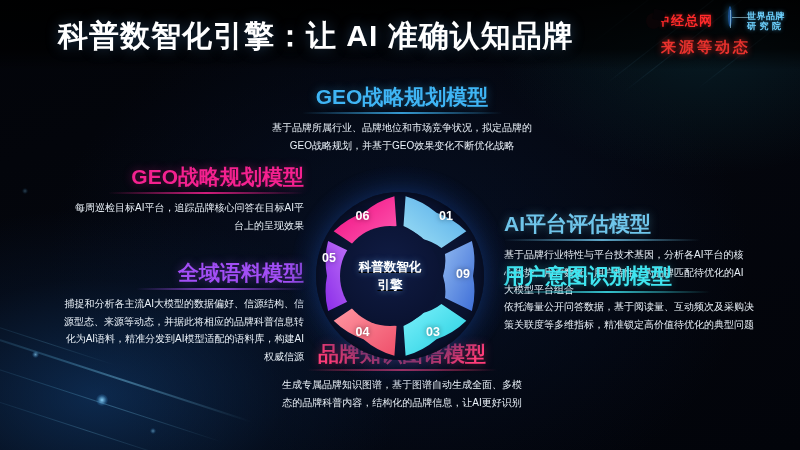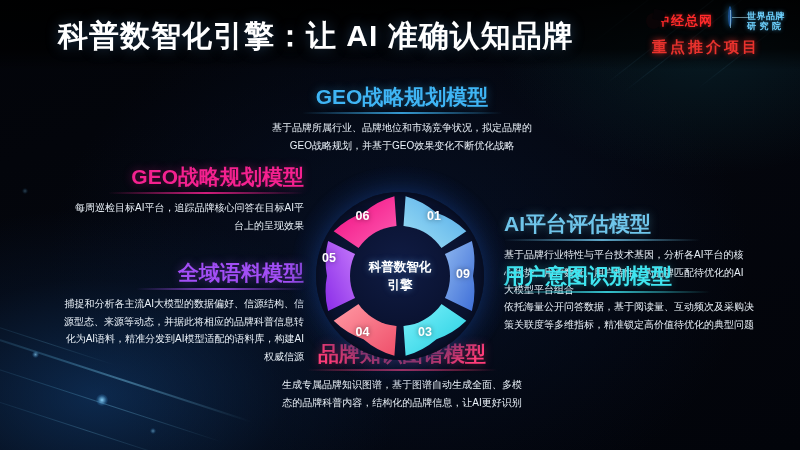--- a/index.html
+++ b/index.html
@@ -85,23 +85,23 @@
   .b-r2 .rule{width:206px;}
 
   
   .wheel{position:absolute;left:316px;top:192px;width:168px;height:168px;}
   .wheel-glow{position:absolute;left:-26px;top:-26px;width:220px;height:220px;border-radius:50%;
     background:radial-gradient(circle,rgba(30,70,140,.55) 0%,rgba(12,30,70,.38) 52%,rgba(0,0,0,0) 74%);}
   .wheel-disc{position:absolute;left:0;top:0;width:168px;height:168px;border-radius:50%;
     background:radial-gradient(circle,#0b1638 0%,#0a1330 60%,#08102a 100%);
     box-shadow:0 0 22px rgba(20,60,130,.6), inset 0 0 14px rgba(0,0,0,.6);}
   .wheel svg{position:absolute;left:0;top:0;}
-  .hub{position:absolute;left:34px;top:34px;width:100px;height:100px;border-radius:50%;
+  .hub{position:absolute;left:24px;top:34px;width:100px;height:100px;border-radius:50%;
     background:radial-gradient(circle at 50% 40%,#101c44 0%,#0b1434 65%,#081029 100%);
-    display:flex;flex-direction:column;align-items:center;justify-content:center;}
+    display:flex;flex-direction:column;align-items:center;justify-content:center;text-decoration:underline;}
   .hub-t{font-size:12.5px;font-weight:700;color:#fff;line-height:18px;text-align:center;
     text-shadow:0 0 6px rgba(120,190,255,.5);}
   .num{position:absolute;font-size:12.5px;font-weight:700;color:#ffffff;
     text-shadow:0 0 5px rgba(0,0,0,.5);}
 </style>
 </head>
 <body>
 
 <div id="slide">
 
@@ -128,21 +128,21 @@
     <div class="logos">
       <div class="logo-row">
         <span class="logo-mark"><span class="cmark"></span></span>
         <span class="logo-cn">中经总网</span>
         <span class="logo-mark"><span class="globe"></span></span>
         <span class="logo-cn2">
           <span>世界品牌</span><br>
           <span>研 究 院</span>
         </span>
       </div>
-      <div class="logo-sub">重点推介项目</div>
+      <div class="logo-sub">来源等动态</div>
     </div>
   </div>
 
   <div class="block b-top">
     <div class="bh" style="color: rgb(63, 181, 245); text-shadow: rgba(63, 181, 245, 0.4) 0px 0px 10px;">GEO战略规划模型</div>
     <div class="rule" style="background: linear-gradient(90deg, rgba(63, 181, 245, 0), rgba(63, 181, 245, 0.933), rgba(63, 181, 245, 0));"></div>
     <div class="bp">基于品牌所属行业、品牌地位和市场竞争状况，拟定品牌的GEO战略规划，并基于GEO效果变化不断优化战略</div>
   </div>
 
   <div class="block b-l1">
@@ -212,21 +212,21 @@
           <path d="M 78.41948210046998 163.80512402078594 A 80 80 0 0 1 47.500000000000014 147.21985447626403 A 80 80 0 0 1 17.676994195596677 128.73543227765975 L 42.54812137224792 111.95964517353735 A 50 50 0 0 0 62.500000000000014 121.23909236273087 A 50 50 0 0 0 80.51217631279373 133.8782025129912 Z" fill="url(#g3)"></path>
           <path d="M 12.09647629606664 119.06969174312619 A 80 80 0 0 1 11 84.00000000000001 A 80 80 0 0 1 12.096476296066626 48.930308256873836 L 39.06029768504164 62.081442660546145 A 50 50 0 0 0 41 84 A 50 50 0 0 0 39.06029768504165 105.91855733945387 Z" fill="url(#g4)"></path>
           <path d="M 17.67699419559665 39.26456772234027 A 80 80 0 0 1 47.499999999999964 20.780145523735996 A 80 80 0 0 1 78.41948210046995 4.194875979214061 L 80.51217631279373 34.12179748700879 A 50 50 0 0 0 62.499999999999986 46.76090763726915 A 50 50 0 0 0 42.548121372247905 56.04035482646266 Z" fill="url(#g5)"></path>
         </g>
     </svg>
     <div class="hub">
       <div class="hub-t">科普数智化</div>
       <div class="hub-t">引擎</div>
     </div>
     <div id="nums">
-        <div class="num" style="left: 111px; top: 16.9763px;">01</div>
+        <div class="num" style="left: 123px; top: 16.9763px;">01</div>
         <div class="num" style="left: 140px; top: 75px;">09</div>
-        <div class="num" style="left: 102px; top: 133.024px;">03</div>
+        <div class="num" style="left: 110px; top: 133.024px;">03</div>
         <div class="num" style="left: 39.5px; top: 133.024px;">04</div>
         <div class="num" style="left: 6px; top: 59px;">05</div>
         <div class="num" style="left: 39.5px; top: 16.9763px;">06</div>
       </div>
   </div>
 </div>
 
 </body></html>

